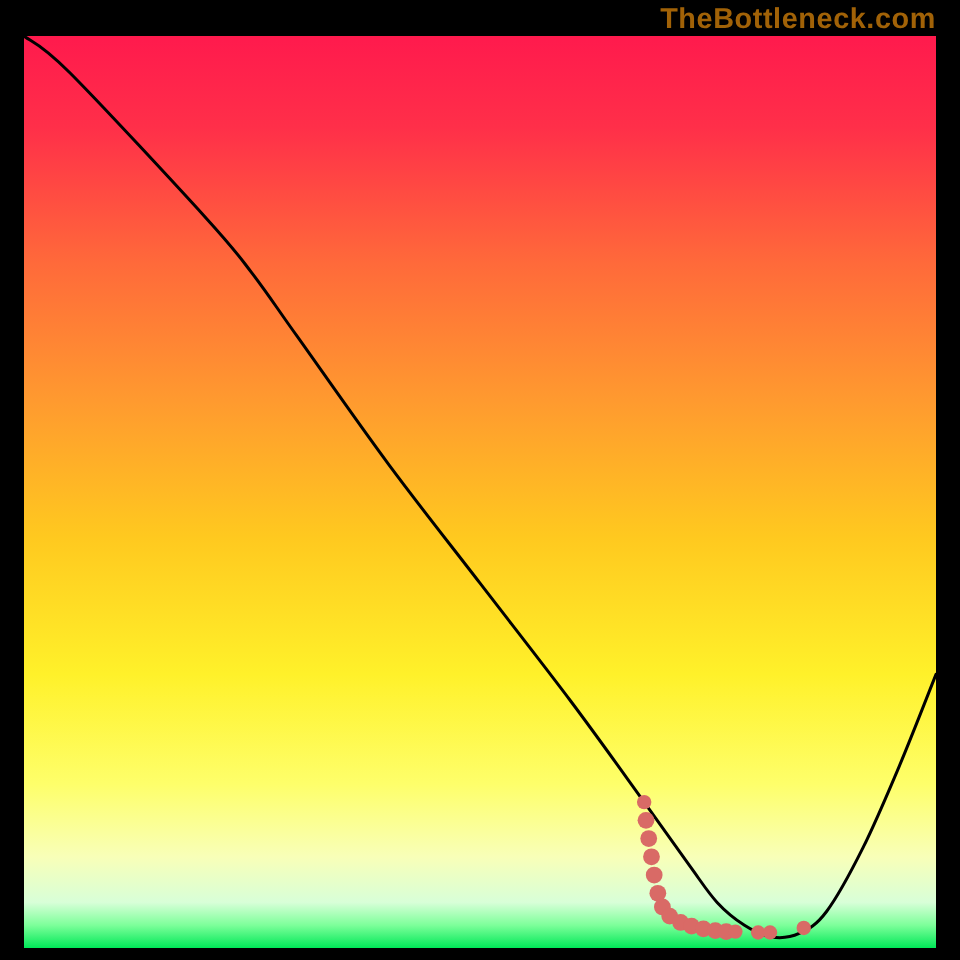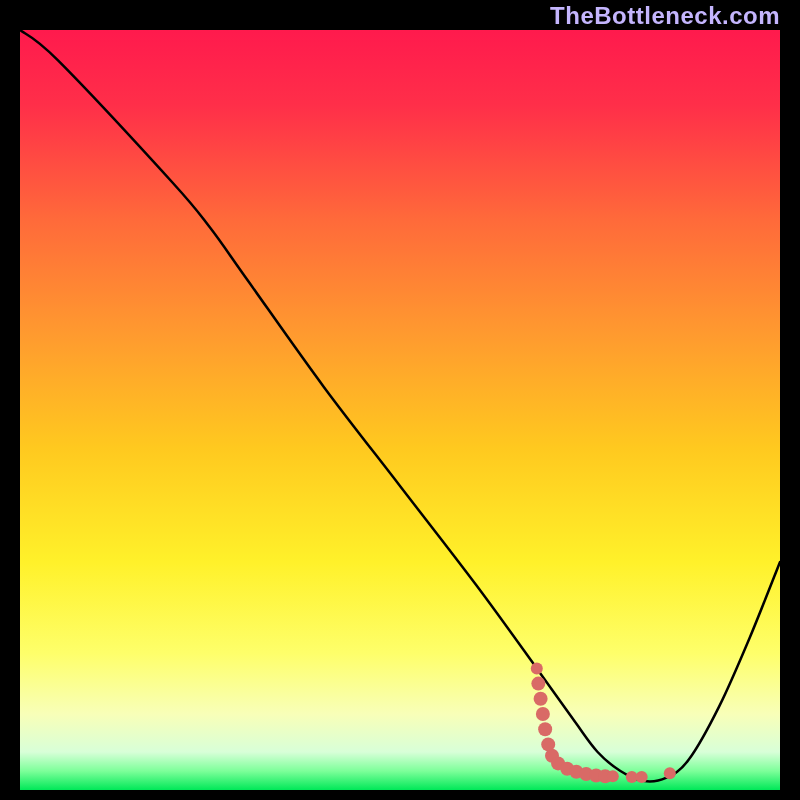--- a/index.html
+++ b/index.html
@@ -25,21 +25,21 @@
     width: 760px;
     height: 760px;
   }
   .watermark {
     position: absolute;
     top: 2px;
     right: 20px;
     font-family: Arial, Helvetica, sans-serif;
     font-weight: bold;
     font-size: 24px;
-    color: #c4b5fd;
+    color: #a16207;
     letter-spacing: 0.5px;
   }
 </style>
 </head>
 <body>
 
 <div class="watermark">TheBottleneck.com</div>
 
 <div class="frame">
   <svg class="plot-area" viewBox="0 0 760 760" preserveAspectRatio="none">

